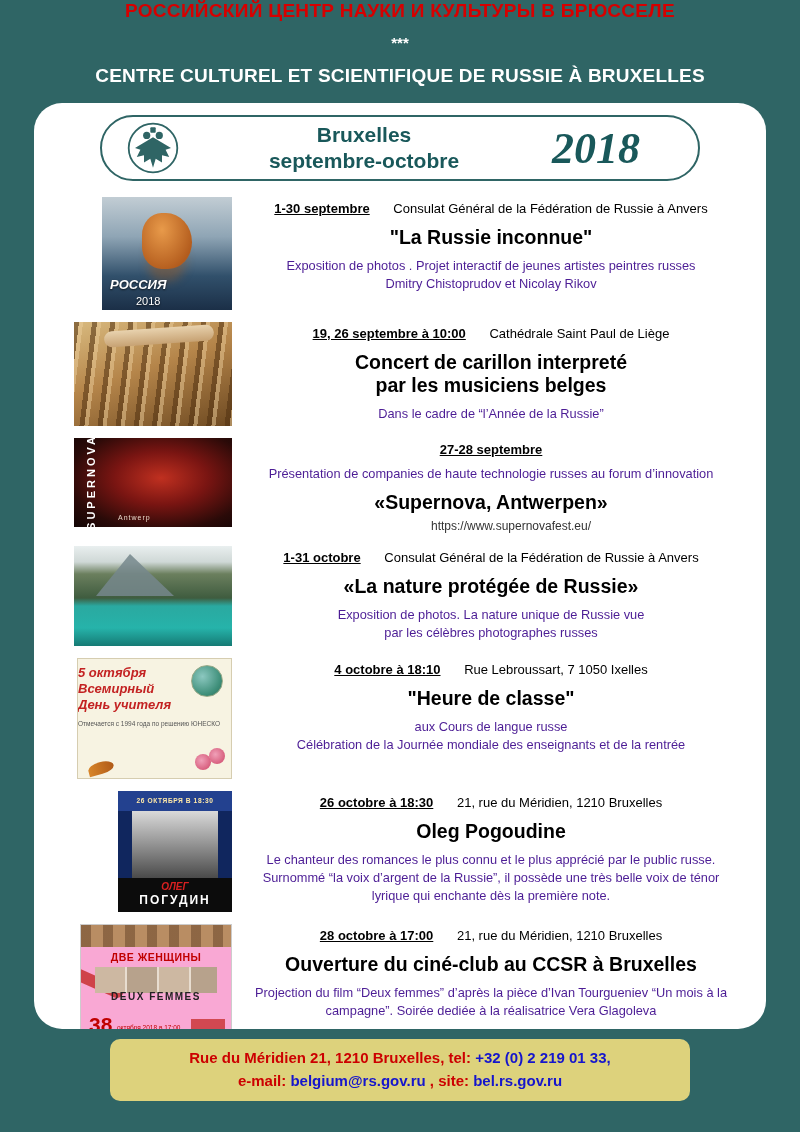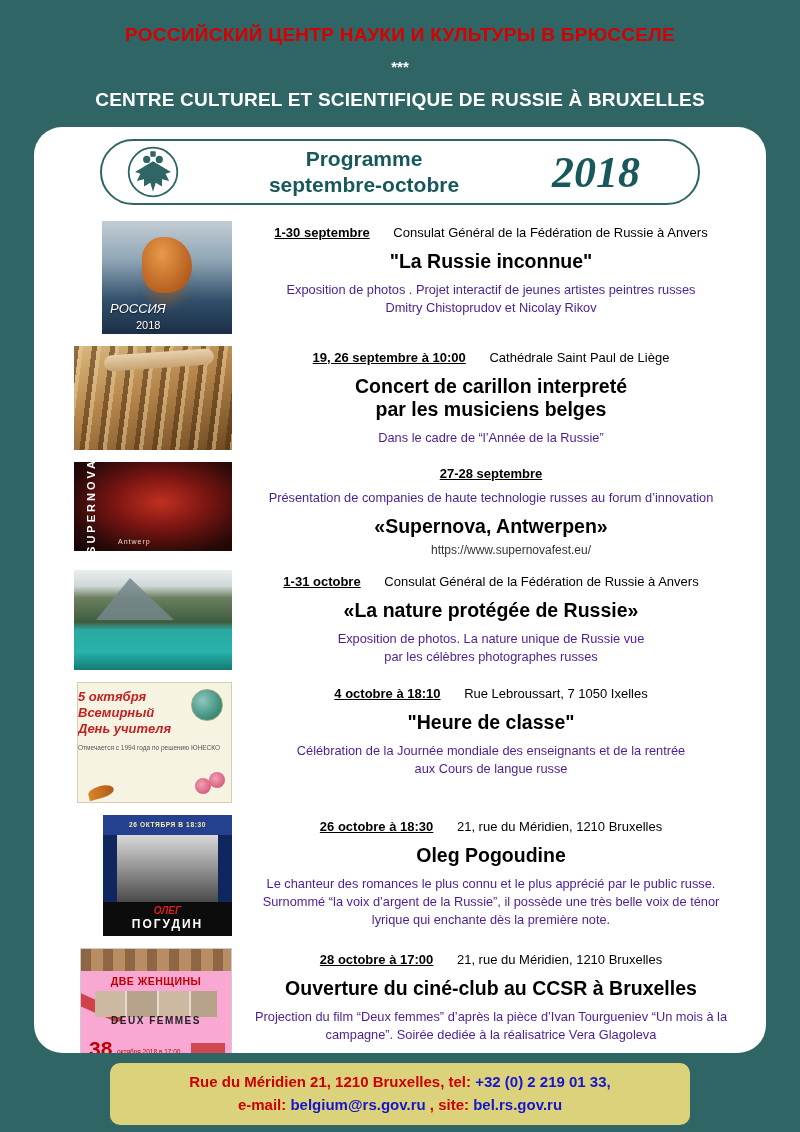--- a/index.html
+++ b/index.html
@@ -2,21 +2,21 @@
 <html><head>
 <meta charset="utf-8">
 <style>
   * { box-sizing: border-box; }
   body { margin:0; background:#1c2b2b; }
   .page {
     width:800px; height:1132px; margin:0 auto; position:relative; overflow:hidden;
     background:#2f6565; font-family:"Liberation Sans", sans-serif;
   }
   
-  .top-header { text-align:center; padding-top:24px; }
+  .top-header { text-align:center; }
   .ru-title { color:#d60000; font-size:19px; font-weight:bold; letter-spacing:.3px; }
   .stars { color:#ffffff; font-size:15px; font-weight:bold; margin-top:12px; }
   .fr-title { color:#ffffff; font-size:19px; font-weight:bold; margin-top:14px; letter-spacing:.2px; }
 
   
   .card { margin:16px 34px 0; height:926px; background:#ffffff; border-radius:28px; padding:12px 0 0; overflow:hidden; }
 
   .program-box {
     width:600px; height:66px; margin:0 auto; border:2px solid #2f6565; border-radius:40px;
     display:flex; align-items:center; padding:0 24px;
@@ -42,21 +42,21 @@
 
   
   .thumb { position:relative; overflow:hidden; }
 
   .t-russia { width:130px; height:113px;
     background:linear-gradient(180deg,#c2cdd4 0%,#8fa5b5 35%,#31506b 70%,#1b2f47 100%); }
   .rock { position:absolute; left:40px; top:16px; width:50px; height:56px;
     background:radial-gradient(ellipse at 40% 30%, #e89a4a, #b35c1d 75%);
     border-radius:45% 60% 55% 45%; box-shadow:0 18px 10px -6px rgba(150,90,40,.45); }
   .t-ru-label { position:absolute; left:8px; bottom:18px; color:#fff; font-style:italic;
-    font-weight:normal; font-size:13px; text-shadow:0 1px 2px rgba(0,0,0,.7);margin-top:48px; }
+    font-weight:bold; font-size:13px; text-shadow:0 1px 2px rgba(0,0,0,.7);margin-top:48px; }
   .t-ru-sub { position:absolute; left:34px; bottom:3px; color:#fff; font-size:11px; text-shadow:0 1px 2px rgba(0,0,0,.7); }
 
   .t-carillon { width:158px; height:104px;
     background:linear-gradient(160deg,#d8b97e 0%,#b5854a 45%,#6e4a22 100%); }
   .batons { position:absolute; inset:0;
     background:repeating-linear-gradient(97deg, rgba(80,48,16,.55) 0 5px, rgba(235,205,155,.5) 5px 9px, rgba(0,0,0,0) 9px 18px); }
   .arm { position:absolute; top:6px; left:30px; width:110px; height:16px; border-radius:8px;
     background:linear-gradient(180deg,#e8d2ae,#c7a273); transform:rotate(-4deg); }
 
   .t-supernova { width:158px; height:89px;
@@ -74,21 +74,21 @@
   .td-line { color:#c32222; font-weight:bold; font-style:italic; font-size:13px; line-height:1.25; }
   .td-small { color:#555; font-size:6.5px; margin-top:6px; }
   .globe { position:absolute; right:8px; top:6px; width:32px; height:32px; border-radius:50%;
     background:radial-gradient(circle at 35% 35%, #8cc8c0, #3f8f7a 65%, #2a6b58); border:1px solid #9a8; }
   .rose1, .rose2 { position:absolute; width:16px; height:16px; border-radius:50%;
     background:radial-gradient(circle at 40% 40%, #f0a0b8, #d8607f 70%); }
   .rose1 { right:20px; bottom:8px; } .rose2 { right:6px; bottom:14px; }
   .leaf { position:absolute; left:10px; bottom:4px; width:26px; height:12px; border-radius:50% 50% 50% 0;
     background:linear-gradient(90deg,#d8862a,#b05a18); transform:rotate(-15deg); }
 
-  .t-pogoudine { width:129px; height:121px; display:flex; flex-direction:column; background:#10265e; }
+  .t-pogoudine { width:114px; height:121px; display:flex; flex-direction:column; background:#10265e; }
   .pg-top { height:20px; background:#23418f; color:#ffe9a8; font-size:6.6px; font-weight:bold;
     display:flex; align-items:center; justify-content:center; letter-spacing:.6px; }
   .pg-photo { flex:1; margin:0 14px; background:linear-gradient(180deg,#d9d9d9 0%,#9a9a9a 45%,#4a4a4a 100%); }
   .pg-bottom { height:34px; background:#0c0c0c; text-align:center; padding-top:2px; }
   .pg-name1 { color:#d82020; font-size:10px; font-weight:bold; font-style:italic; line-height:1.3; }
   .pg-name2 { color:#ffffff; font-size:12px; font-weight:bold; letter-spacing:2px; }
 
   .t-femmes { width:152px; height:118px; background:#f9a8d4; border:1px solid #ccc; }
   .fm-strip { position:absolute; top:0; left:0; right:0; height:22px; background:#b98d63;
     background-image:repeating-linear-gradient(90deg, rgba(60,30,10,.35) 0 10px, rgba(0,0,0,0) 10px 22px); }
@@ -127,21 +127,21 @@
       <div class="logo-wrap">
         <svg width="54" height="54" viewBox="0 0 60 60">
           <circle cx="30" cy="30" r="27" fill="none" stroke="#2f6565" stroke-width="2"></circle>
           <circle cx="23" cy="16" r="4" fill="#2f6565"></circle>
           <circle cx="37" cy="16" r="4" fill="#2f6565"></circle>
           <rect x="27" y="7" width="6" height="6" rx="1" fill="#2f6565"></rect>
           <path d="M30 18 L10 30 L16 32 L12 40 L20 38 L20 46 L27 42 L30 52 L33 42 L40 46 L40 38 L48 40 L44 32 L50 30 Z" fill="#2f6565"></path>
         </svg>
       </div>
       <div class="program-title">
-        <div>Programme</div>
+        <div>Bruxelles</div>
         <div>septembre-octobre</div>
       </div>
       <div class="year">2018</div>
     </div>
 
     <div class="events">
 
       <div class="event">
         <div class="thumb-col">
           <div class="thumb t-russia">
@@ -225,22 +225,22 @@
             <div class="rose2"></div>
             <div class="leaf"></div>
           </div>
         </div>
         <div class="text-col">
           <div class="meta-line">
             <span class="date">4 octobre à  18:10</span>
             <span class="venue">Rue Lebroussart, 7 1050 Ixelles</span>
           </div>
           <div class="ev-title">"Heure de classe"</div>
+          <div class="desc">aux Cours de langue russe</div>
           <div class="desc">Célébration de la Journée mondiale des enseignants et de la rentrée</div>
-          <div class="desc">aux Cours de langue russe</div>
         </div>
       </div>
 
       <div class="event">
         <div class="thumb-col">
           <div class="thumb t-pogoudine">
             <div class="pg-top">26 ОКТЯБРЯ В 18:30</div>
             <div class="pg-photo"></div>
             <div class="pg-bottom">
               <div class="pg-name1">ОЛЕГ</div>

